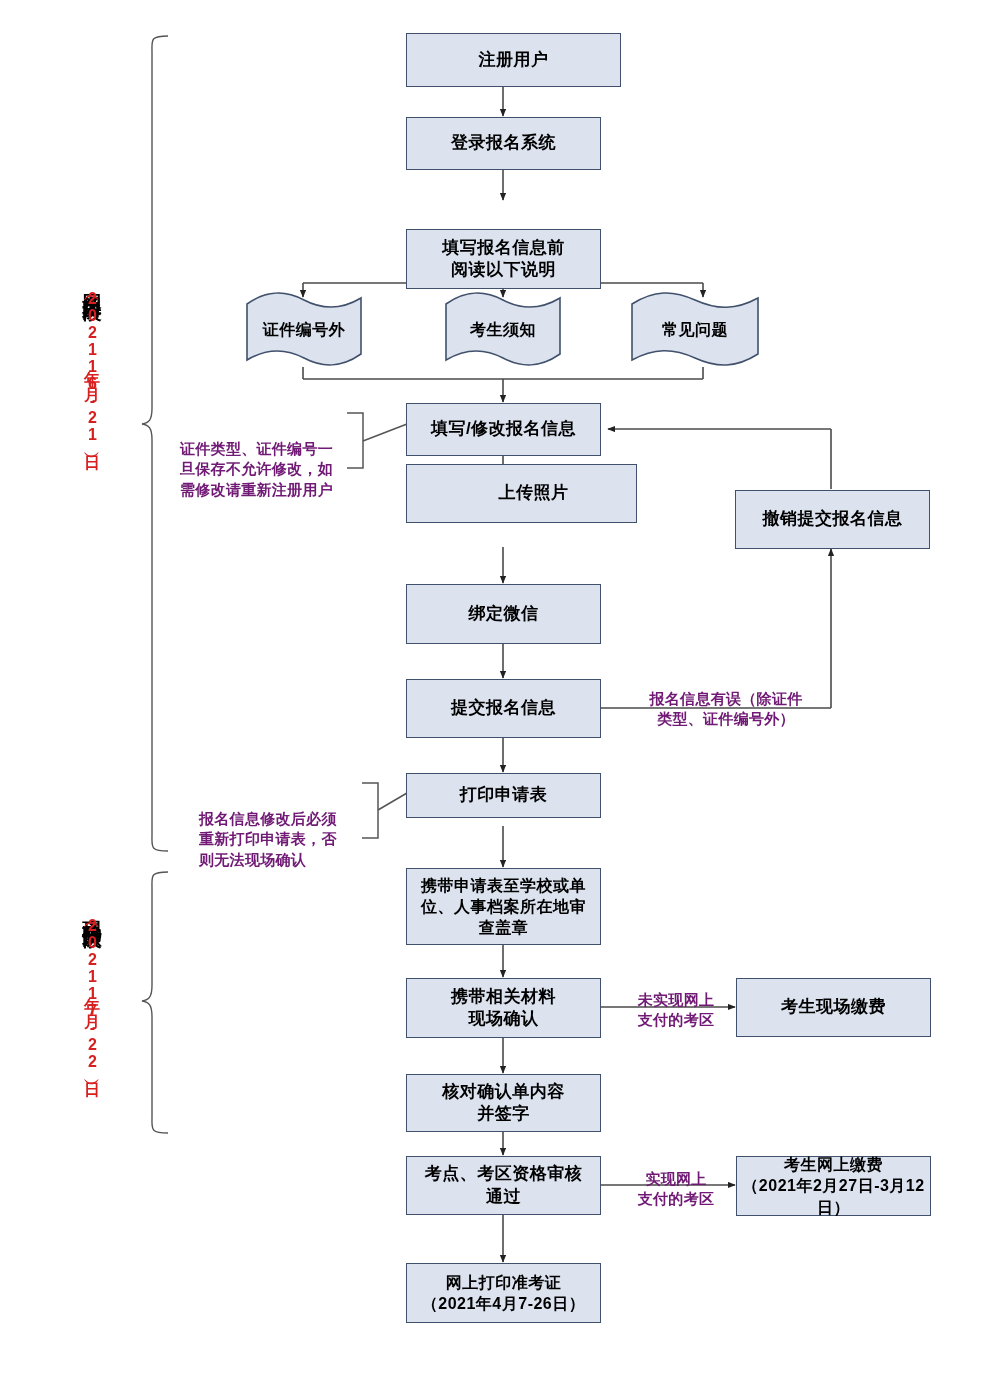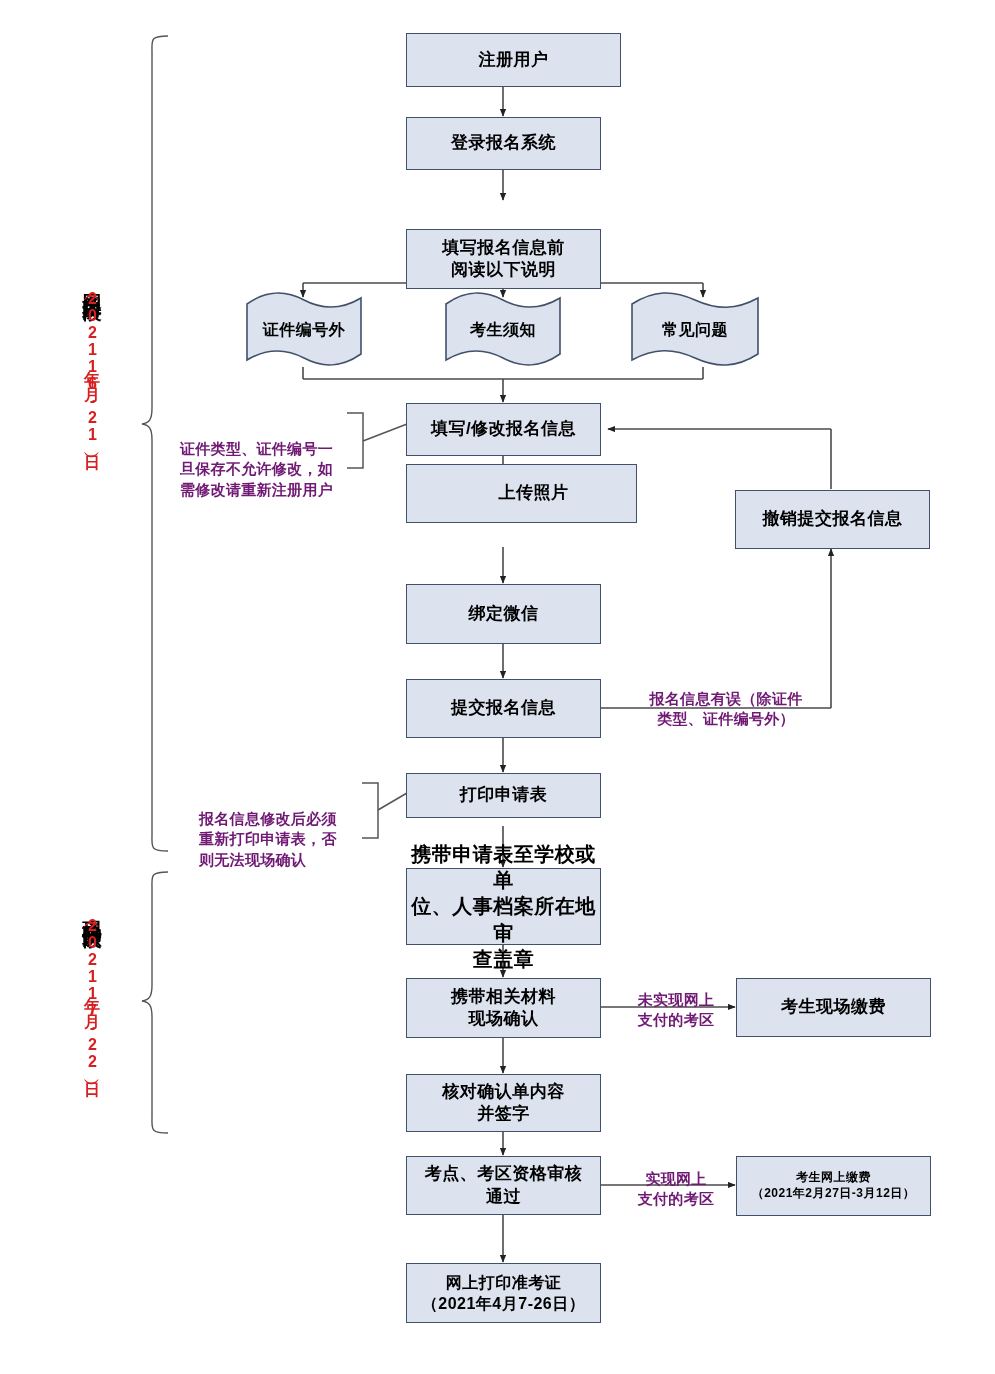--- a/index.html
+++ b/index.html
@@ -230,21 +230,21 @@
   </div>
 
   <div class="node" style="left:406px; top:773px; width:195px; height:45px;">
     <span>打印申请表</span>
   </div>
 
   <div class="node" style="left:735px; top:490px; width:195px; height:59px;">
     <span>撤销提交报名信息</span>
   </div>
 
-  <div class="node" style="left:406px; top:868px; width:195px; height:77px; font-size:20px;">
+  <div class="node" style="left:406px; top:868px; width:195px; height:77px; font-size:16px;">
     <span>携带申请表至学校或单
 位、人事档案所在地审
 查盖章</span>
   </div>
 
   <div class="node" style="left:406px; top:978px; width:195px; height:60px;align-items:center;">
     <span>携带相关材料
 现场确认</span>
   </div>
 
@@ -260,21 +260,21 @@
 
   <div class="node" style="left:406px; top:1263px; width:195px; height:60px; font-size:16px;">
     <span>网上打印准考证
 （2021年4月7-26日）</span>
   </div>
 
   <div class="node" style="left:736px; top:978px; width:195px; height:59px;">
     <span>考生现场缴费</span>
   </div>
 
-  <div class="node" style="left:736px; top:1156px; width:195px; height:60px; font-size:12px;">
+  <div class="node" style="left:736px; top:1156px; width:195px; height:60px; font-size:16px;">
     <span>考生网上缴费
 （2021年2月27日-3月12日）</span>
   </div>
 
   <div class="note-red" style="left:180px; top:418px; width:170px;">
     <span>证件类型、证件编号一
 旦保存不允许修改，如
 需修改请重新注册用户</span>
   </div>
 

